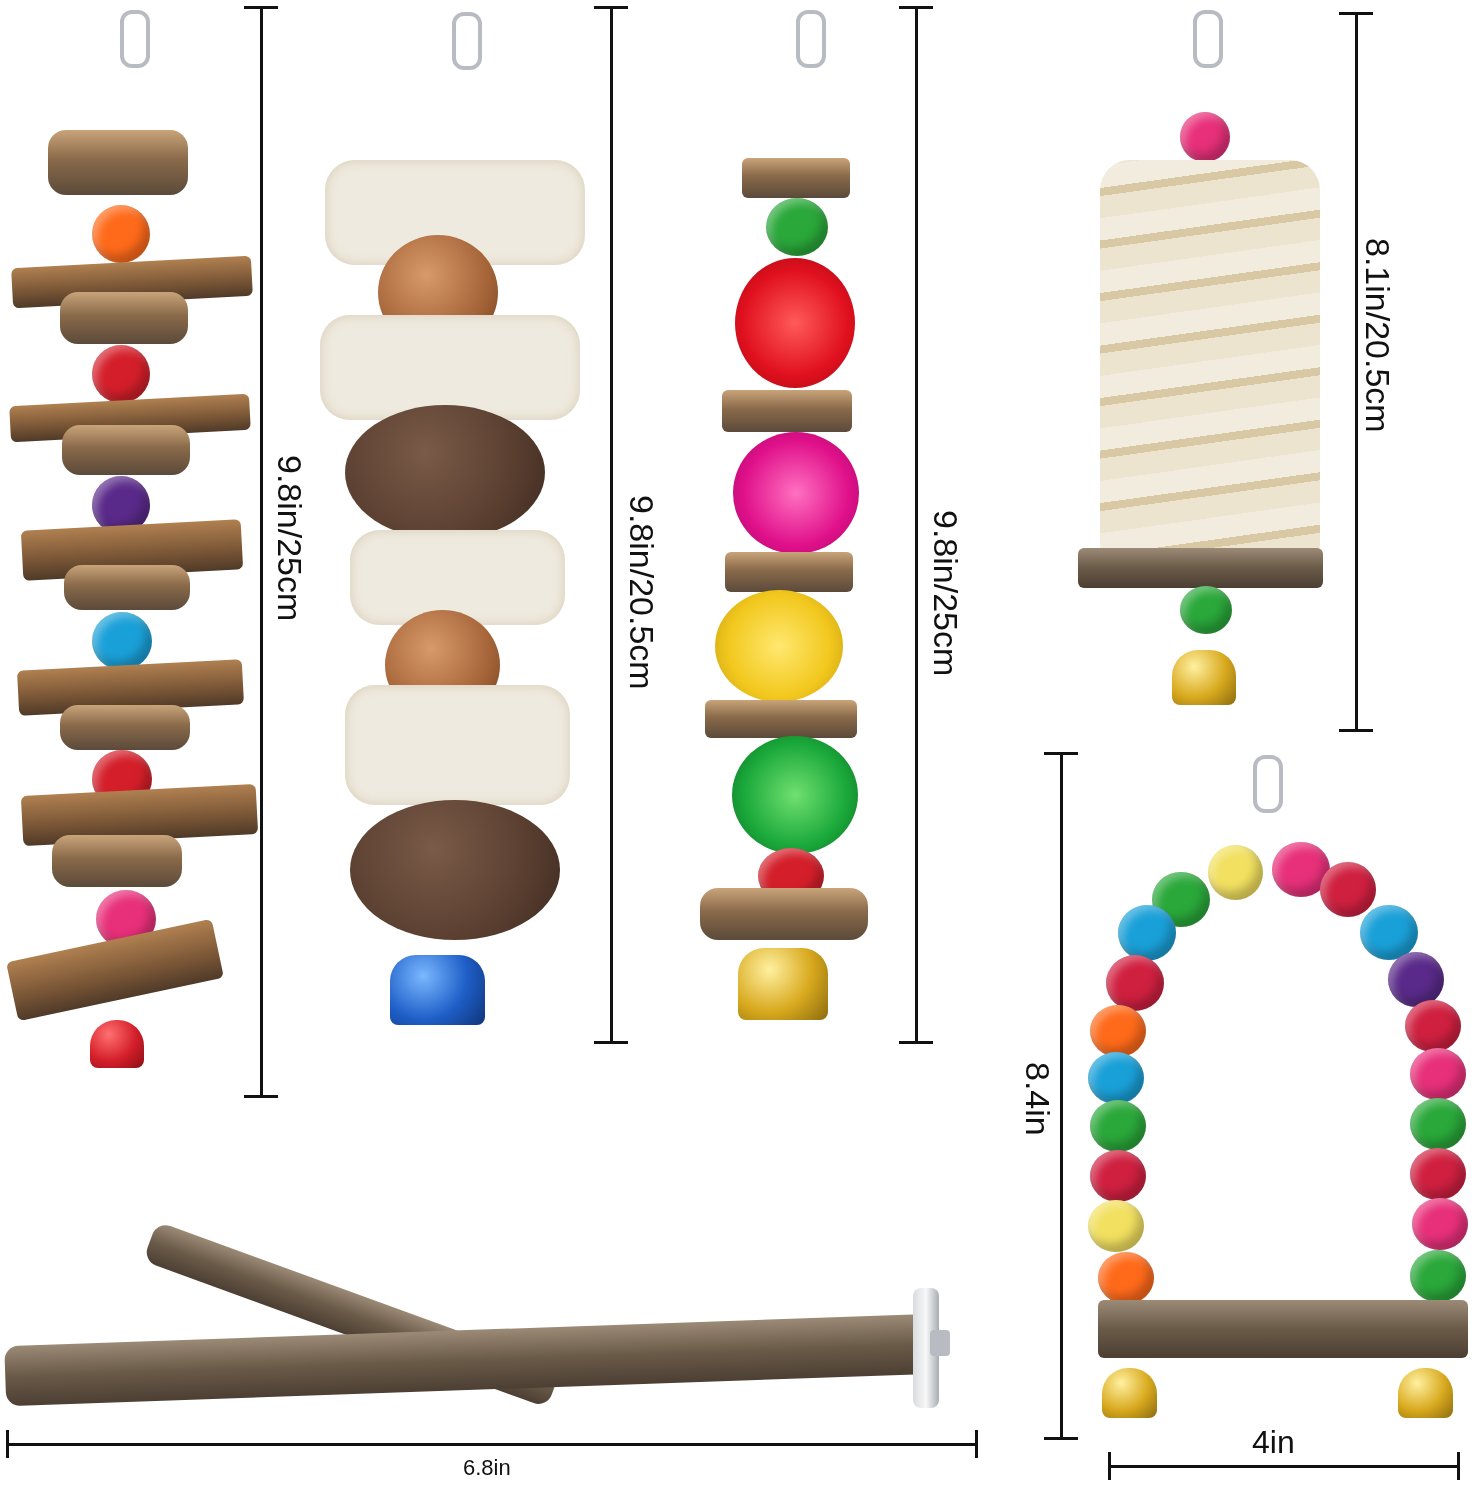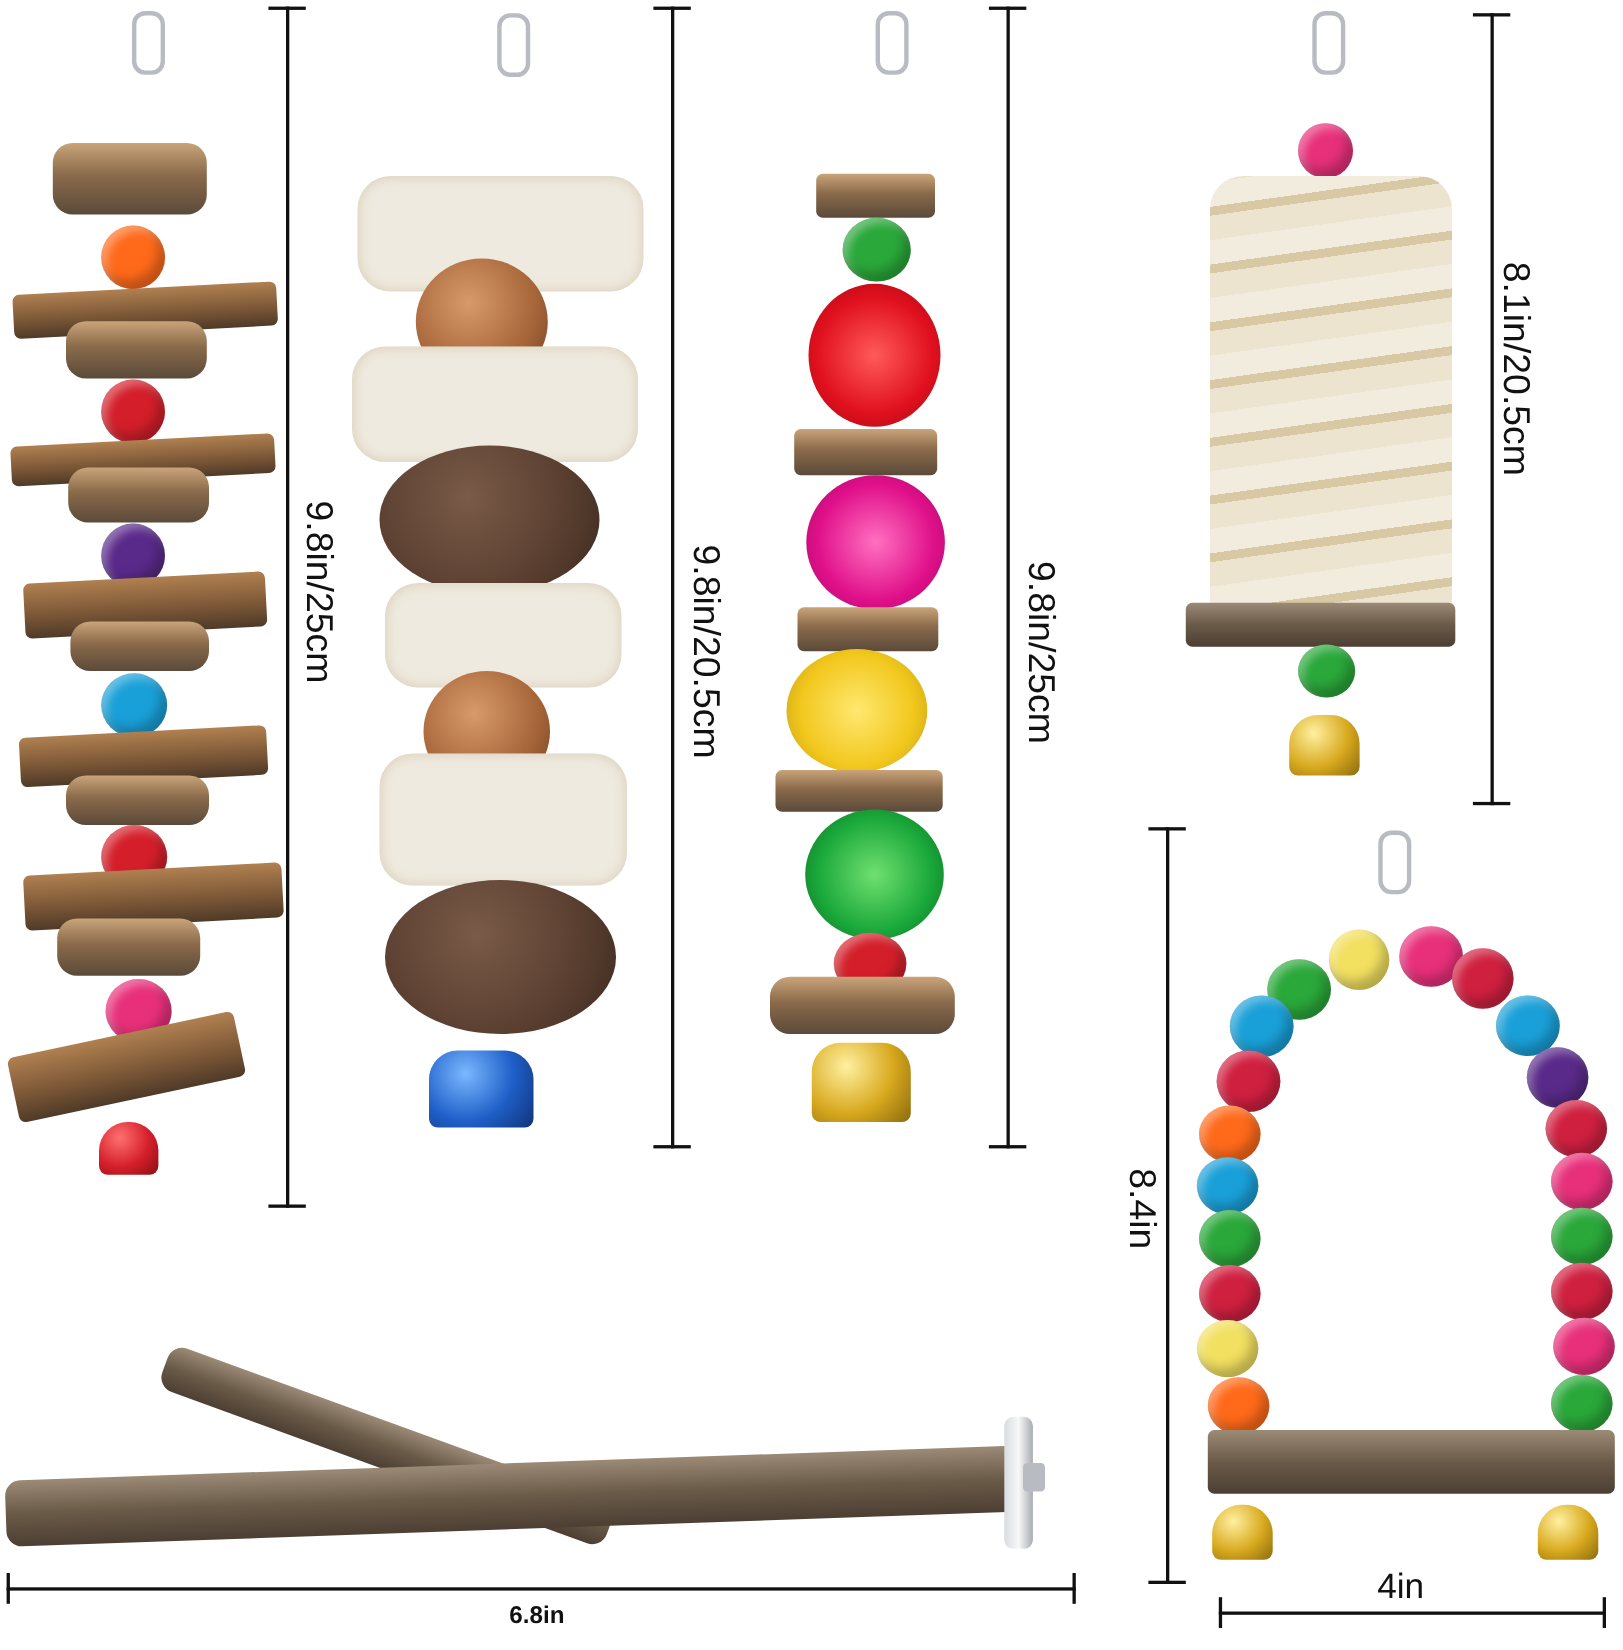--- a/index.html
+++ b/index.html
@@ -107,21 +107,21 @@
 <div>
   <div class="stick" style="left:150px;top:1220px;width:430px;height:42px;transform:rotate(20deg);transform-origin:left center;"></div>
   <div class="stick" style="left:5px;top:1330px;width:930px;height:60px;transform:rotate(-2deg);"></div>
   <div class="abs" style="left:913px;top:1288px;width:26px;height:120px;border-radius:8px;background:linear-gradient(90deg,#d8dce0,#f8f8f8,#a8acb2);"></div>
   <div class="abs" style="left:930px;top:1330px;width:20px;height:26px;background:#b8bcc2;border-radius:4px;"></div>
 </div>
 
 <div class="hline" style="left:6px;top:1443px;width:972px;"></div>
 <div class="cap" style="left:6px;top:1430px;width:3px;height:28px;"></div>
 <div class="cap" style="left:975px;top:1430px;width:3px;height:28px;"></div>
-<div class="hlabel" style="left:463px;top:1455px;font-size:22px;font-weight:bold;">6.8in</div>
+<div class="hlabel" style="left:463px;top:1455px;font-size:22px;font-weight:normal;">6.8in</div>
 
 <div>
   <div class="hook" style="left:1253px;top:755px;"></div>
   <div class="bead" style="left:1208px;top:845px;width:55px;height:55px;background:#f2e060;"></div>
   <div class="bead" style="left:1272px;top:842px;width:58px;height:55px;background:#e8307a;"></div>
   <div class="bead" style="left:1152px;top:872px;width:58px;height:55px;background:#2aa83a;"></div>
   <div class="bead" style="left:1320px;top:862px;width:56px;height:55px;background:#d02040;"></div>
   <div class="bead" style="left:1118px;top:905px;width:58px;height:56px;background:#1aa0d8;"></div>
   <div class="bead" style="left:1360px;top:905px;width:58px;height:55px;background:#1aa0d8;"></div>
   <div class="bead" style="left:1106px;top:955px;width:58px;height:56px;background:#d02040;"></div>

